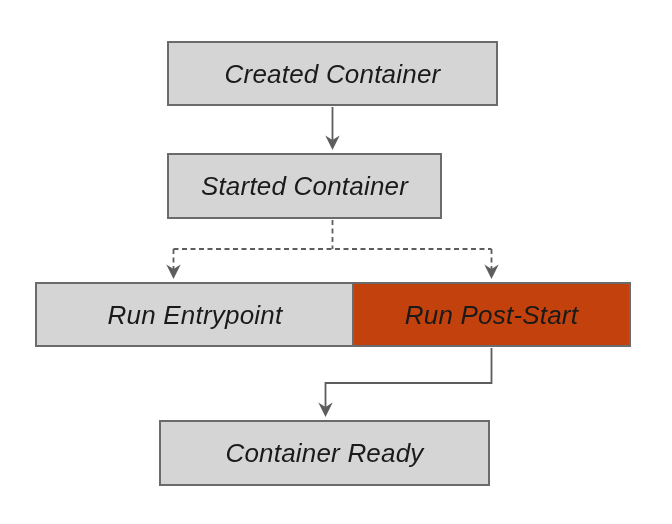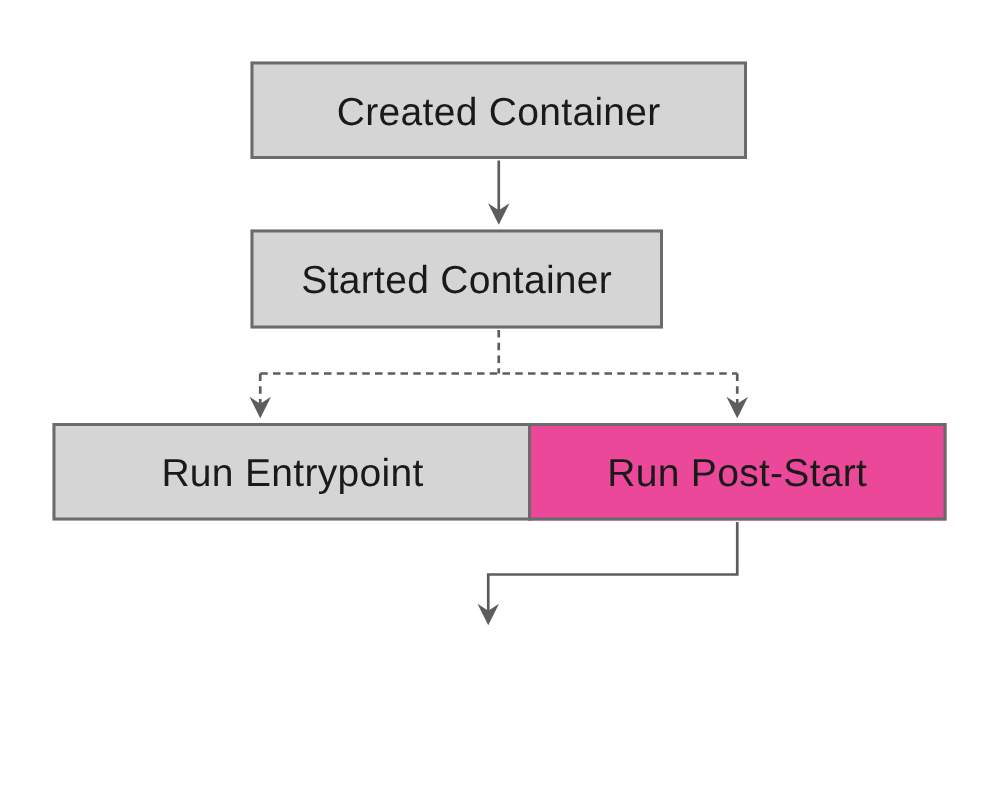--- a/index.html
+++ b/index.html
@@ -23,23 +23,24 @@
     height: 524px;
   }
   .node {
     position: absolute;
     box-sizing: border-box;
     background: #d5d5d5;
     border: 2px solid #6b6b6b;
     display: flex;
     align-items: center;
     justify-content: center;
+    font-style: italic;
   }
   .node.highlight {
-    background: #ec4899;
+    background: #c2410c;
   }
   .node-label {
     font-size: 26px;
     line-height: 1;
     color: #1a1a1a;
     white-space: nowrap;
     letter-spacing: 0.2px;
   }
 </style>
 </head>
@@ -76,14 +77,17 @@
   </div>
 
   <div class="node" style="left:35px; top:282px; width:320px; height:65px;">
     <span class="node-label">Run Entrypoint</span>
   </div>
 
   <div class="node highlight" style="left:352px; top:282px; width:279px; height:65px;">
     <span class="node-label">Run Post-Start</span>
   </div>
 
+  <div class="node" style="left:159px; top:420px; width:331px; height:66px;">
+    <span class="node-label">Container Ready</span>
+  </div>
 
 </div>
 
 </body></html>

